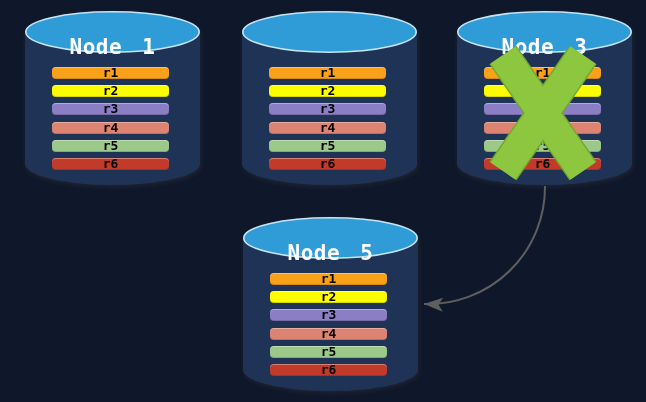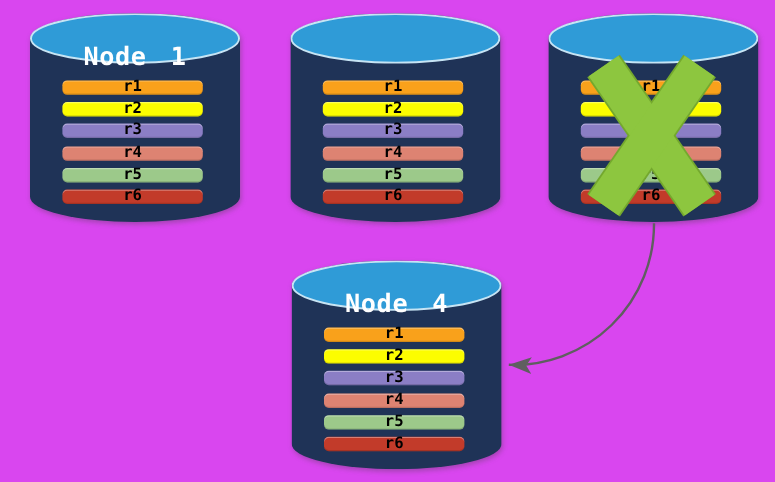--- a/index.html
+++ b/index.html
@@ -9,21 +9,21 @@
     background: #ffffff;
     width: 646px;
     height: 402px;
     font-family: "DejaVu Sans Mono", "Liberation Mono", monospace;
     overflow: hidden;
   }
   .canvas {
     position: relative;
     width: 646px;
     height: 402px;
-    background: #d946ef;
+    background: #0f172a;
   }
   .node {
     position: absolute;
     width: 175px;
     height: 174px;
   }
   .cyl {
     position: absolute;
     left: 0; top: 0;
     width: 175px;
@@ -136,20 +136,21 @@
           <div class="record" style="background: rgb(194, 59, 42); top: 147px;">
             <span class="rlabel">r6</span>
           </div>
         </div>
       </div>
       <div class="node" style="left: 457px; top: 11px;">
         <svg class="cyl" viewBox="0 0 175 174">
           <path d="M0,21 V153 A87.5,21 0 0 0 175,153 V21 A87.5,21 0 0 0 0,21 Z" fill="#1F3357"></path>
           <ellipse cx="87.5" cy="21" rx="86.7" ry="20.2" fill="#2F9BD7" stroke="#C6E4F4" stroke-width="1.6"></ellipse>
         </svg>
+        <div class="node-label">Node 3</div>
         <div class="records">
           <div class="record" style="background: rgb(249, 161, 27); top: 56px;">
             <span class="rlabel">r1</span>
           </div>
           <div class="record" style="background: rgb(252, 253, 0); top: 74.2px;">
             <span class="rlabel">r2</span>
           </div>
           <div class="record" style="background: rgb(139, 126, 197); top: 92.4px;">
             <span class="rlabel">r3</span>
           </div>
@@ -170,21 +171,21 @@
             <line x1="46" y1="44" x2="126" y2="160" stroke="#8DC63F" stroke-width="30"></line>
             <line x1="126" y1="44" x2="46" y2="160" stroke="#8DC63F" stroke-width="30"></line>
           </g>
         </svg>
       </div>
       <div class="node" style="left: 243px; top: 217px;">
         <svg class="cyl" viewBox="0 0 175 174">
           <path d="M0,21 V153 A87.5,21 0 0 0 175,153 V21 A87.5,21 0 0 0 0,21 Z" fill="#1F3357"></path>
           <ellipse cx="87.5" cy="21" rx="86.7" ry="20.2" fill="#2F9BD7" stroke="#C6E4F4" stroke-width="1.6"></ellipse>
         </svg>
-        <div class="node-label">Node 4</div>
+        <div class="node-label">Node 5</div>
         <div class="records">
           <div class="record" style="background: rgb(249, 161, 27); top: 56px;">
             <span class="rlabel">r1</span>
           </div>
           <div class="record" style="background: rgb(252, 253, 0); top: 74.2px;">
             <span class="rlabel">r2</span>
           </div>
           <div class="record" style="background: rgb(139, 126, 197); top: 92.4px;">
             <span class="rlabel">r3</span>
           </div>

